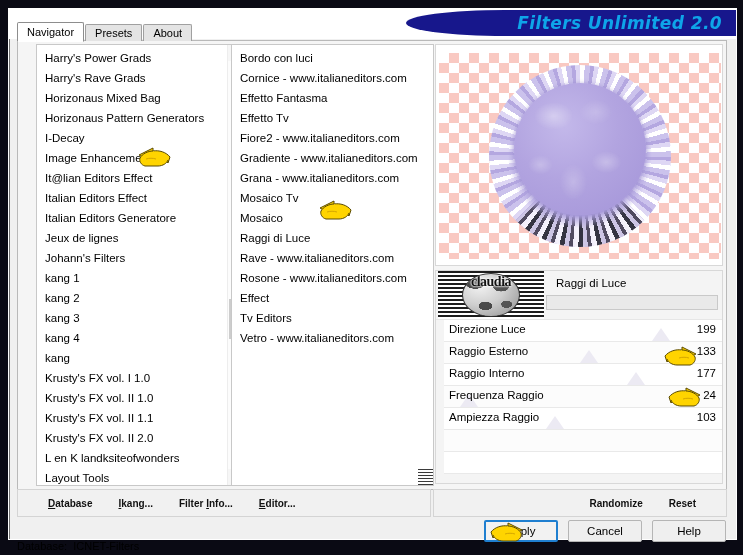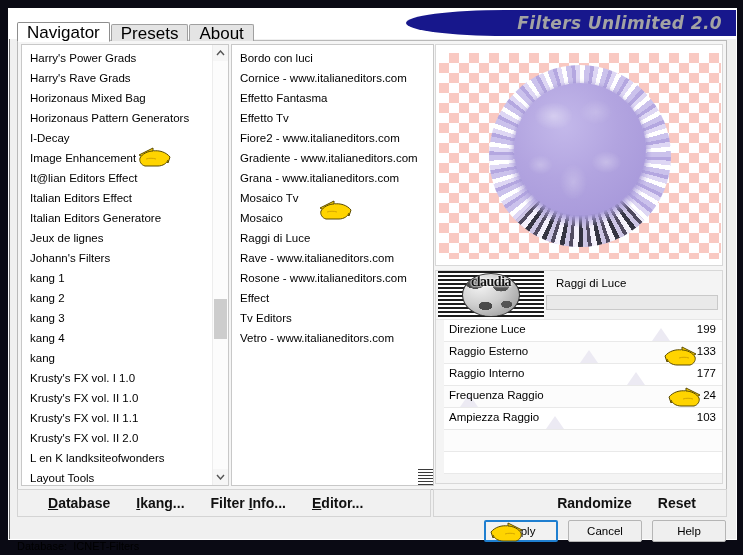--- a/index.html
+++ b/index.html
@@ -50,42 +50,42 @@
     background: #17178c;
     border-top-left-radius: 60% 100%;
     border-bottom-left-radius: 60% 100%;
     display: flex;
     align-items: center;
     justify-content: flex-end;
     padding-right: 14px;
     box-sizing: border-box;
   }
   .banner-text {
-    color: #a3a3a3;
+    color: #0ea5e9;
     font-family: "DejaVu Sans", sans-serif;
     font-style: italic;
     font-weight: bold;
     font-size: 17px;
     letter-spacing: 0.4px;
     white-space: nowrap;
   }
   
   .tabstrip {
     position: absolute;
     left: 8px; top: 13px;
     height: 19px;
     display: flex;
     align-items: flex-end;
     z-index: 5;
   }
   .tab {
     height: 17px;
     line-height: 17px;
     padding: 0 9px;
-    font-size: 17px;
+    font-size: 11px;
     background: #e4e4e4;
     border: 1px solid #a0a0a0;
     border-bottom: none;
     border-top-left-radius: 2px;
     border-top-right-radius: 2px;
     margin-right: 1px;
     color: #000;
     box-sizing: border-box;
     cursor: default;
   }
@@ -110,21 +110,21 @@
     box-sizing: border-box;
   }
   
   .listbox {
     position: absolute;
     background: #ffffff;
     border: 1px solid #c8c8c8;
     overflow: hidden;
   }
   #cat-list {
-    left: 3px; top: 3px;
+    left: 18px; top: 3px;
     width: 206px; height: 440px;
   }
   #filter-list {
     left: 213px; top: 3px;
     width: 201px; height: 440px;
   }
   .list-items {
     position: absolute;
     left: 0; top: 3px;
     right: 16px;
@@ -377,21 +377,21 @@
     left: 424px; top: 480px;
     width: 294px; height: 28px;
     background: #f1f1f1;
     border: 1px solid #d4d4d4;
     box-sizing: border-box;
     display: flex;
     align-items: center;
     justify-content: flex-end;
   }
   .link-btn {
-    font-size: 14px;
+    font-size: 10px;
     font-weight: bold;
     color: #111;
     cursor: default;
     white-space: nowrap;
   }
   .actions-left .link-btn { margin-left: 26px; }
   .actions-left .link-btn:first-child { margin-left: 30px; }
   .actions-right .link-btn { margin-right: 26px; }
   .actions-right .link-btn:last-child { margin-right: 30px; }
   .ul { text-decoration: underline; }

